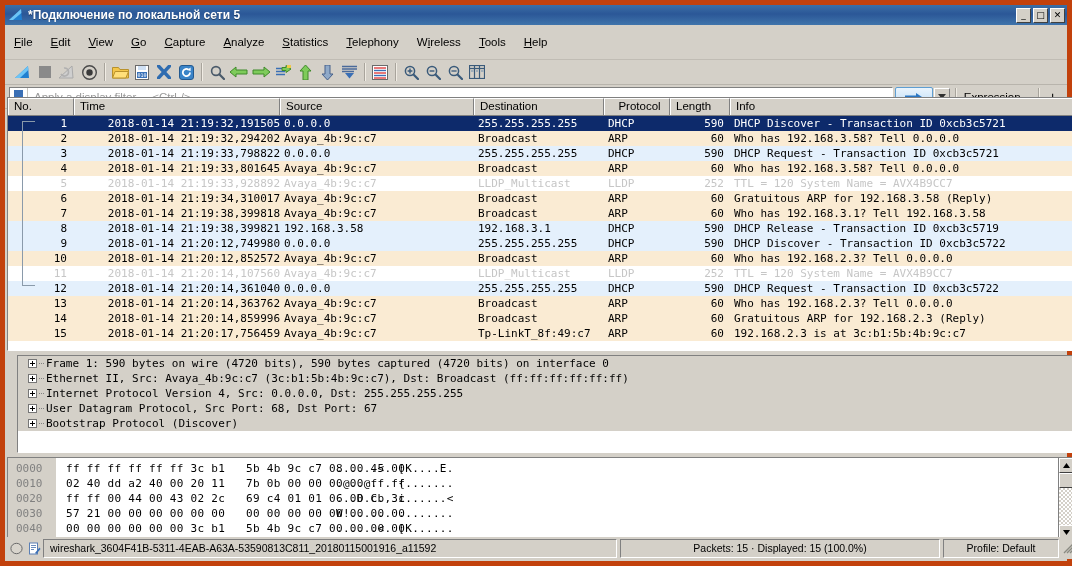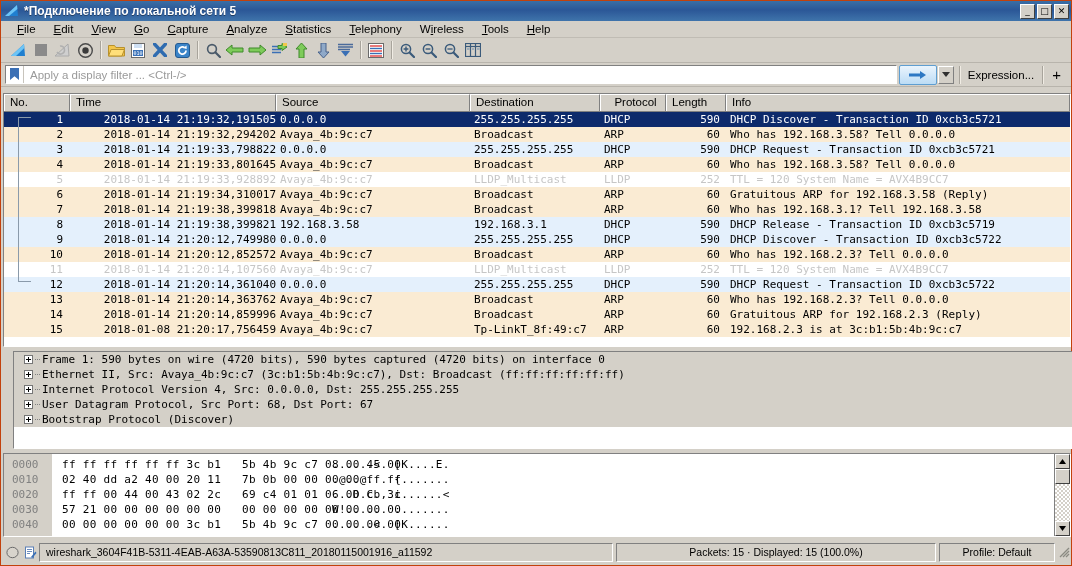--- a/index.html
+++ b/index.html
@@ -4,21 +4,21 @@
 <style>
   html,body{margin:0;padding:0;background:#d4d0c8;}
   body{
     width:1072px;height:566px;overflow:hidden;
     font-family:"Liberation Sans","DejaVu Sans",sans-serif;
     font-size:11px;color:#000;
     -webkit-font-smoothing:none;
   }
   .app{
     position:relative;width:1072px;height:566px;box-sizing:border-box;
-    background:#d4d0c8;border:1px solid #c2410c;
+    background:#d4d0c8;border:5px solid #c2410c;
   }
 
   
   .titlebar{
     height:20px;display:flex;align-items:center;
     background:linear-gradient(to bottom,#3b6ea5 0%,#2b5797 45%,#3f74ab 100%);
     padding:0 2px 0 3px;box-sizing:border-box;
   }
   .tb-icon{width:16px;height:14px;flex:0 0 16px;position:relative;margin-right:4px;}
   .tb-title{
@@ -30,22 +30,22 @@
   .tb-btn{
     width:15px;height:15px;background:#d4d0c8;
     border:1px solid;border-color:#fff #404040 #404040 #fff;
     display:flex;align-items:center;justify-content:center;
     font-size:9px;line-height:1;font-family:"DejaVu Sans",sans-serif;color:#000;
     box-sizing:border-box;
   }
 
   
   .menubar{
-    height:17px;display:flex;align-items:center;
-    background:#d4d0c8;padding-left:7px;box-sizing:border-box;
+    height:35px;display:flex;align-items:center;
+    background:#d4d0c8;padding-left:0;box-sizing:border-box;
     border-bottom:1px solid #c0bcb4;
   }
   .menu-item{
     padding:2px 9px;font-size:11.5px;color:#000;white-space:nowrap;cursor:default;
   }
   .menu-item .u{text-decoration:underline;}
 
   
   .toolbar{
     height:25px;display:flex;align-items:center;background:#d4d0c8;
@@ -533,21 +533,21 @@
           <div class="c-no" style="width: 66px; flex: 0 0 66px; padding-left: 6px;">14</div>
           <div class="c-time" style="width: 206px; flex: 0 0 206px;">2018-01-14 21:20:14,859996</div>
           <div class="c-src" style="width: 194px; flex: 0 0 194px;">Avaya_4b:9c:c7</div>
           <div class="c-dst" style="width: 130px; flex: 0 0 130px;">Broadcast</div>
           <div class="c-proto" style="width: 66px; flex: 0 0 66px;">ARP</div>
           <div class="c-len" style="width: 60px; flex: 0 0 60px;">60</div>
           <div class="c-info" style="width: 344px; flex: 0 0 344px;">Gratuitous ARP for 192.168.2.3 (Reply)</div>
         </div>
         <div class="row arp">
           <div class="c-no" style="width: 66px; flex: 0 0 66px;">15</div>
-          <div class="c-time" style="width: 206px; flex: 0 0 206px;">2018-01-08 21:20:17,756459</div>
+          <div class="c-time" style="width: 206px; flex: 0 0 206px;">2018-01-14 21:20:17,756459</div>
           <div class="c-src" style="width: 194px; flex: 0 0 194px;">Avaya_4b:9c:c7</div>
           <div class="c-dst" style="width: 130px; flex: 0 0 130px;">Tp-LinkT_8f:49:c7</div>
           <div class="c-proto" style="width: 66px; flex: 0 0 66px;">ARP</div>
           <div class="c-len" style="width: 60px; flex: 0 0 60px;">60</div>
           <div class="c-info" style="width: 344px; flex: 0 0 344px;">192.168.2.3 is at 3c:b1:5b:4b:9c:c7</div>
         </div>
       </div>
   <div class="bracket" style="top: 23px; height: 165px;">
         <div class="brk-top" style="top:0"></div>
         <div class="brk-bot" style="bottom:0"></div>

